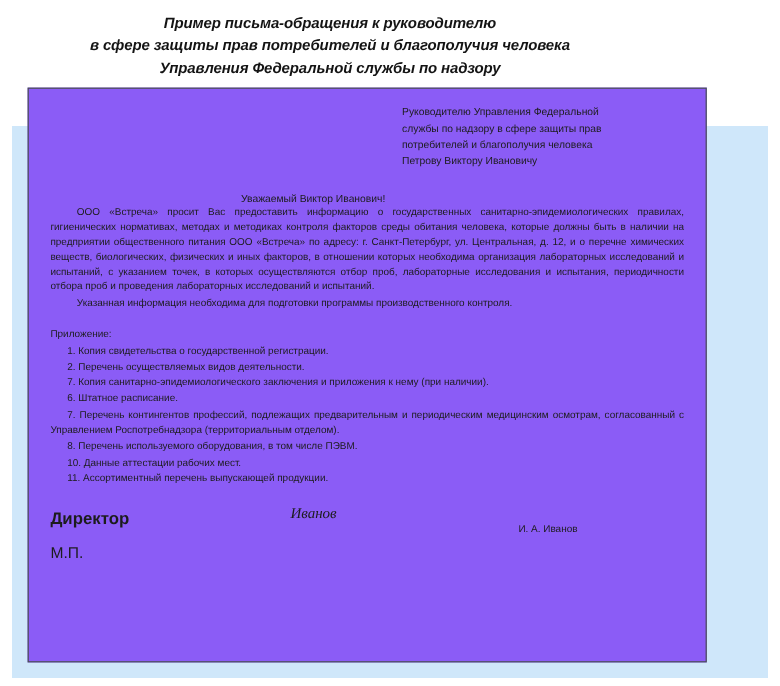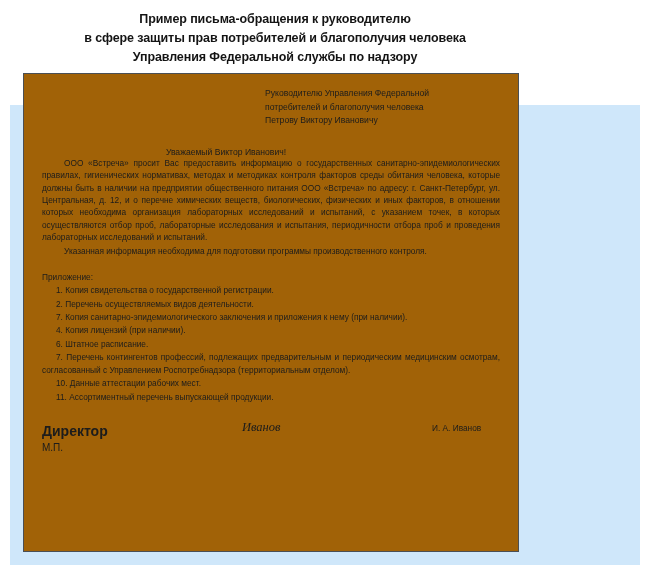--- a/index.html
+++ b/index.html
@@ -16,20 +16,21 @@
     overflow: hidden;
   }
 
   
   .title-block {
     position: absolute;
     top: 10px;
     left: 0;
     width: 550px;
     text-align: center;
+    font-style: italic;
   }
   .title-line {
     font-size: 12.5px;
     font-weight: bold;
     line-height: 19px;
     letter-spacing: -0.1px;
     color: #141414;
   }
 
   
@@ -40,23 +41,23 @@
     width: 630px;
     height: 460px;
     background: #cfe7fa;
   }
 
   
   .doc-sheet {
     position: absolute;
     left: 23px;
     top: 73px;
-    width: 496px;
+    width: 566px;
     height: 479px;
-    background: #a16207;
+    background: #8b5cf6;
     border: 1.5px solid #4a4f55;
     box-sizing: border-box;
   }
   .doc-inner {
     position: absolute;
     left: 0;
     top: 0;
     right: 0;
     bottom: 0;
     padding: 13px 18px 10px 18px;
@@ -137,65 +138,66 @@
     left: 200px;
     top: -3px;
     font-family: "Liberation Serif", "DejaVu Serif", serif;
     font-style: italic;
     font-size: 12.5px;
     color: #1c1c1c;
   }
   .sign-name {
     position: absolute;
     left: 390px;
-    top: 0;
+    top: 11px;
     font-size: 8.3px;
     color: #1c1c1c;
   }
   .stamp-note {
-    margin-top: 3px;
-    font-size: 10px;
+    margin-top: 13px;
+    font-size: 13px;
     color: #1c1c1c;
   }
 </style>
 </head>
 <body>
 
 <div class="title-block">
   <div class="title-line">Пример письма-обращения к руководителю</div>
   <div class="title-line">в сфере защиты прав потребителей и благополучия человека</div>
   <div class="title-line">Управления Федеральной службы по надзору</div>
 </div>
 
 <div class="blue-backdrop"></div>
 
 <div class="doc-sheet">
   <div class="doc-inner">
 
     <div class="addressee">
       <div>Руководителю Управления Федеральной</div>
+      <div>службы по надзору в сфере защиты прав</div>
       <div>потребителей и благополучия человека</div>
       <div>Петрову Виктору Ивановичу</div>
     </div>
 
     <div class="greeting">Уважаемый Виктор Иванович!</div>
 
     <div class="body-block">
       <p class="para">ООО «Встреча» просит Вас предоставить информацию о государственных санитарно-эпидемиологических правилах, гигиенических нормативах, методах и методиках контроля факторов среды обитания человека, которые должны быть в наличии на предприятии общественного питания ООО «Встреча» по адресу: г. Санкт-Петербург, ул. Центральная, д. 12, и о перечне химических веществ, биологических, физических и иных факторов, в отношении которых необходима организация лабораторных исследований и испытаний, с указанием точек, в которых осуществляются отбор проб, лабораторные исследования и испытания, периодичности отбора проб и проведения лабораторных исследований и испытаний.</p>
       <p class="para">Указанная информация необходима для подготовки программы производственного контроля.</p>
     </div>
 
     <div class="attach-block">
       <div class="attach-heading">Приложение:</div>
       <div class="attach-item">1. Копия свидетельства о государственной регистрации.</div>
       <div class="attach-item">2. Перечень осуществляемых видов деятельности.</div>
       <div class="attach-item">7. Копия санитарно-эпидемиологического заключения и приложения к нему (при наличии).</div>
-      <div class="attach-item">4. Копия лицензий (при наличии).</div>
       <div class="attach-item">6. Штатное расписание.</div>
       <div class="attach-item wrap">7. Перечень контингентов профессий, подлежащих предварительным и периодическим медицинским осмотрам, согласованный с Управлением Роспотребнадзора (территориальным отделом).</div>
+      <div class="attach-item">8. Перечень используемого оборудования, в том числе ПЭВМ.</div>
       <div class="attach-item">10. Данные аттестации рабочих мест.</div>
       <div class="attach-item">11. Ассортиментный перечень выпускающей продукции.</div>
     </div>
 
     <div class="sign-row">
       <span class="sign-title">Директор</span>
       <span class="sign-scribble">Иванов</span>
       <span class="sign-name">И. А. Иванов</span>
     </div>
 

